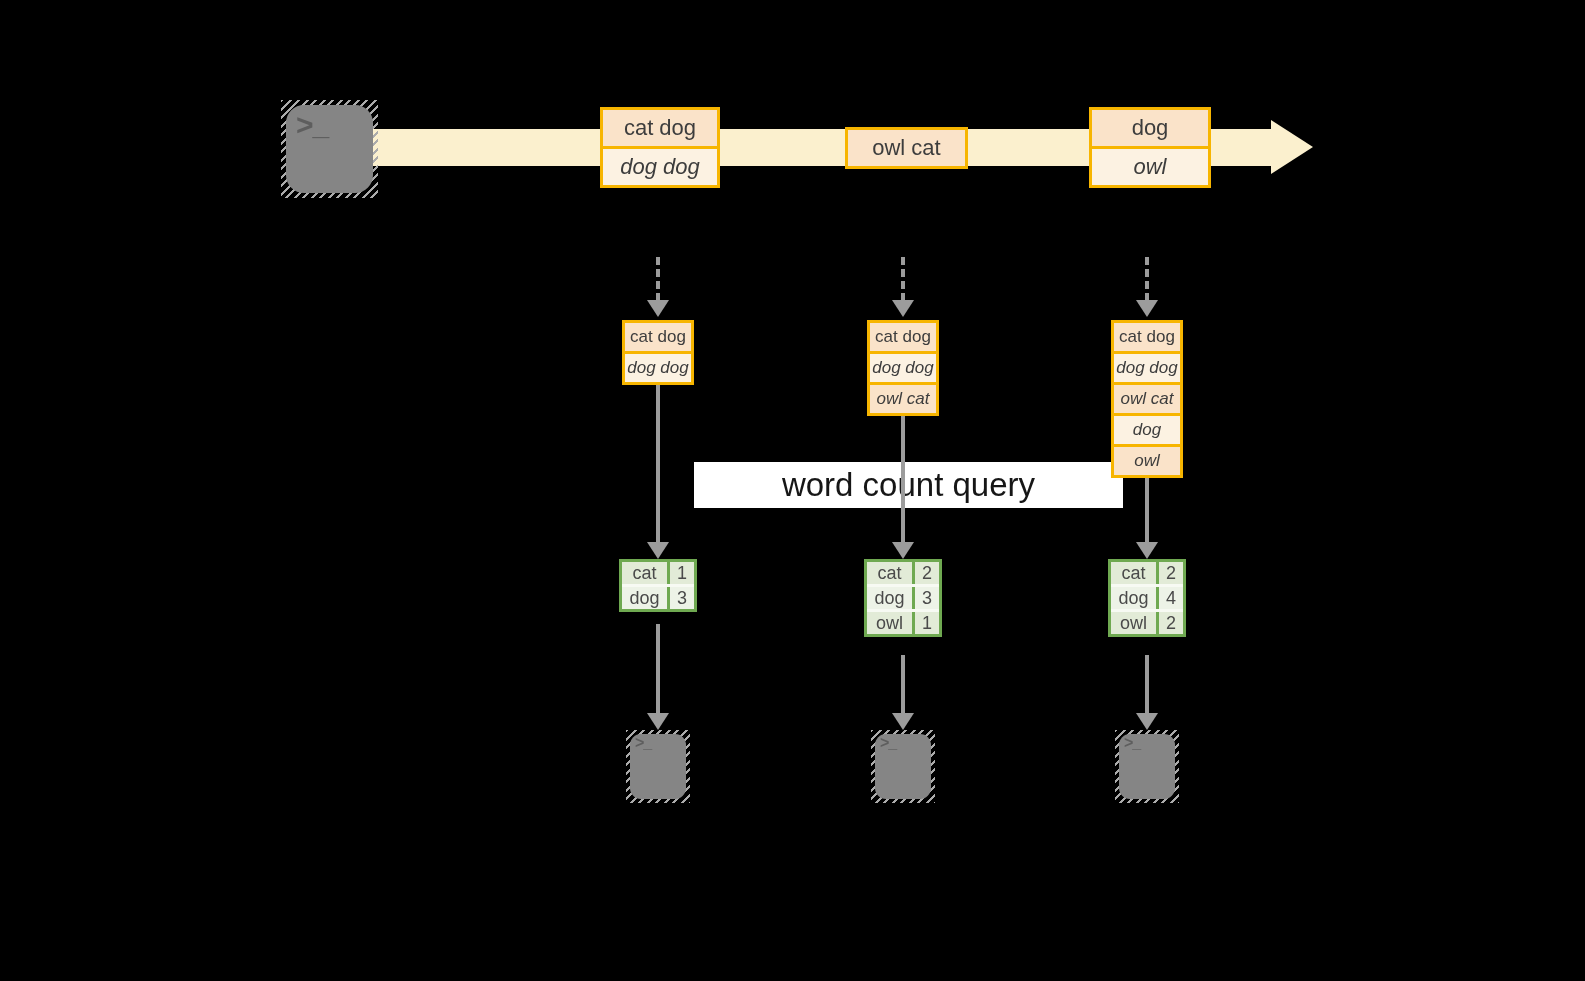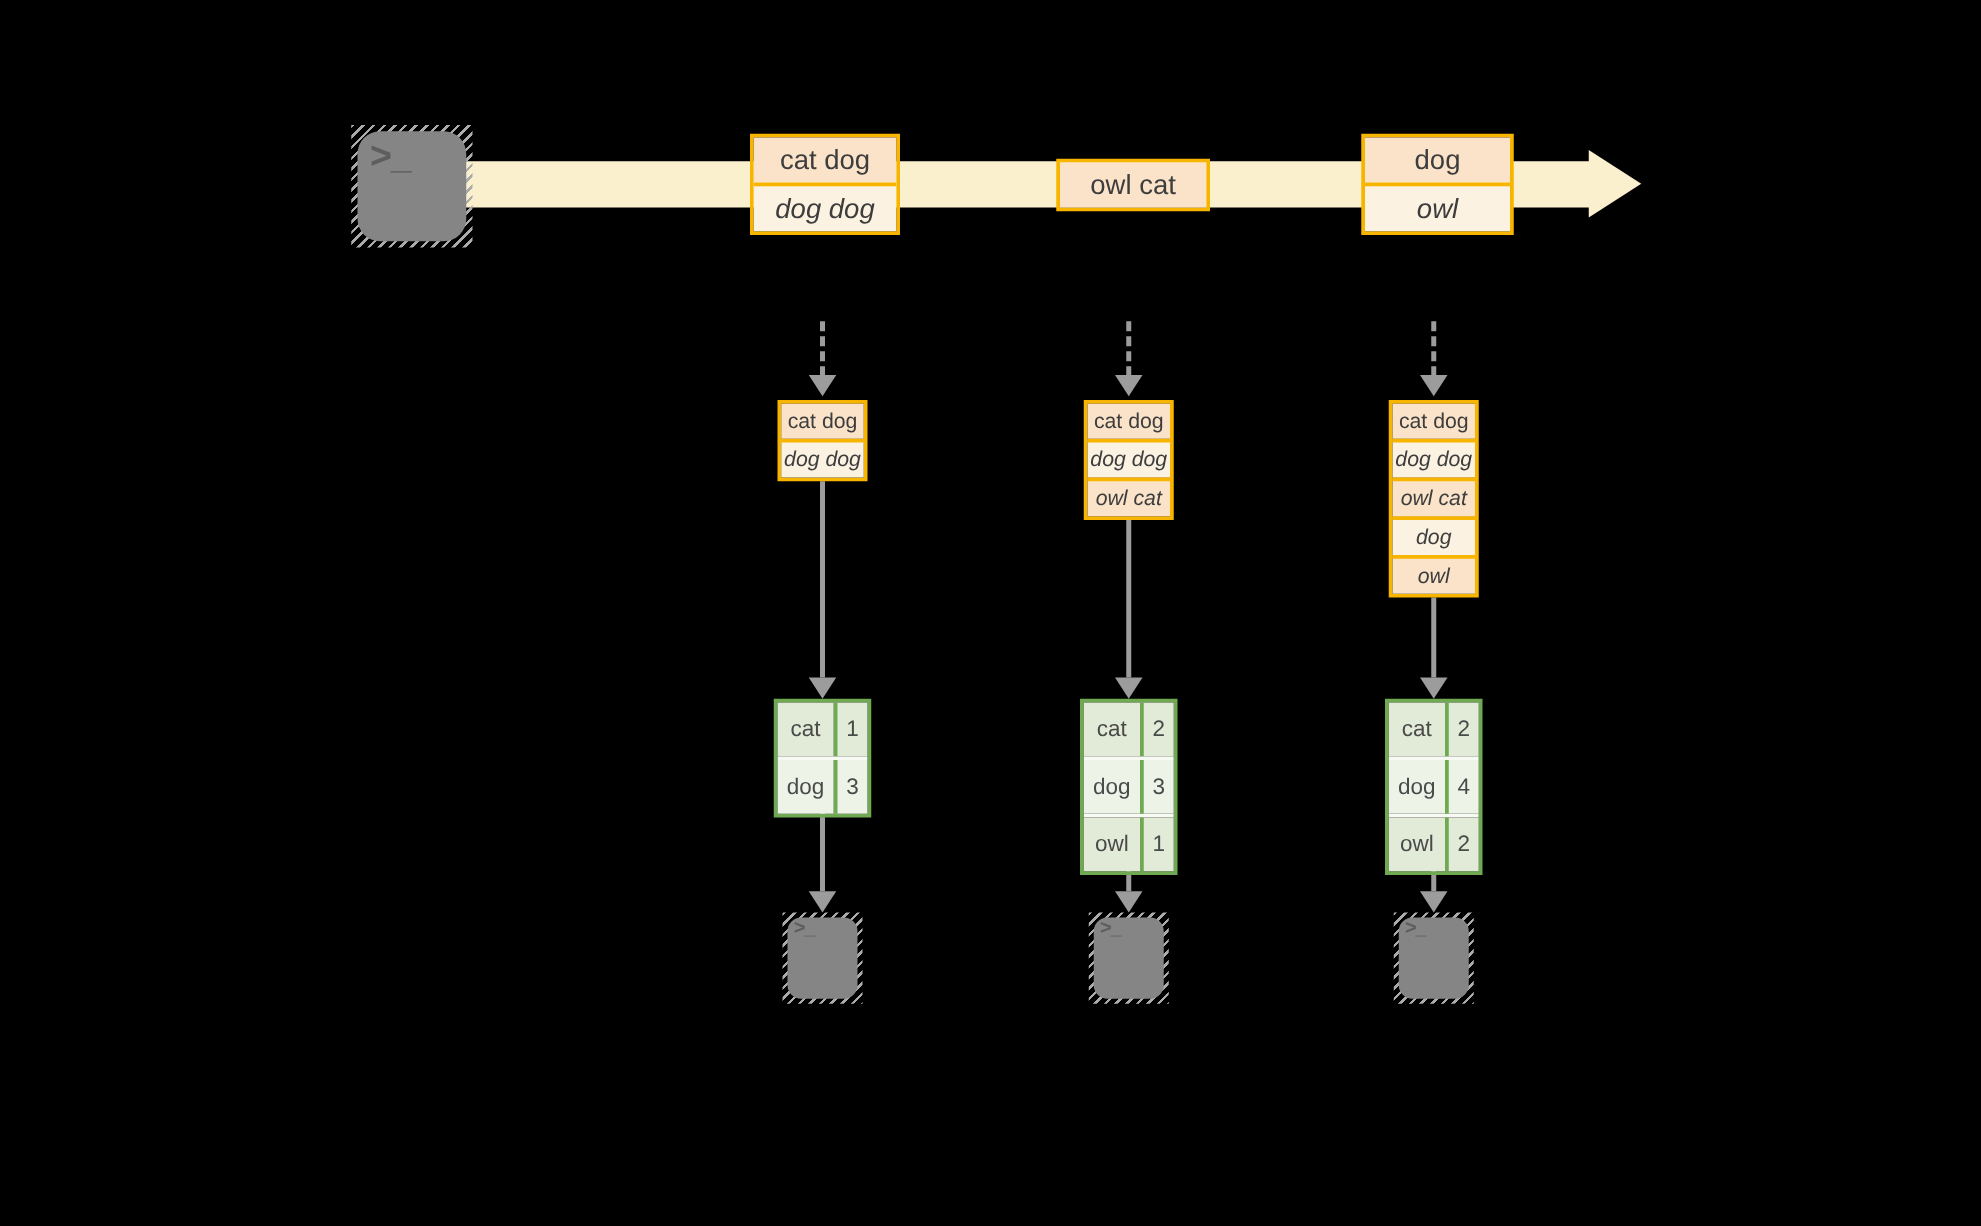--- a/index.html
+++ b/index.html
@@ -51,21 +51,21 @@
   .query {
     left:694px; top:462px; width:429px; height:46px; background:#FFFFFF; z-index:1;
     display:flex; align-items:center; justify-content:center;
     font-size:33px; color:#161616;
   }
 
   
   .gtable { border:3px solid #6FA951; z-index:3; }
   .grow { display:flex; }
   .grow + .grow { border-top:3px solid #F7FAF3; }
-  .gcell { height:43px; display:flex; align-items:center; justify-content:center; font-size:18px; color:#4A4A4A; }
+  .gcell { height:22px; display:flex; align-items:center; justify-content:center; font-size:18px; color:#4A4A4A; }
   .gword { width:45px; }
   .gnum { width:24px; border-left:3px solid #6FA951; }
   .g1 .gcell { background:#E2EBD7; }
   .g2 .gcell { background:#EDF3E7; }
 </style>
 </head>
 <body>
 
 <div class="canvas">
 
@@ -89,20 +89,23 @@
     <div class="orow srow fb">owl</div>
   </div>
 
   <div class="abs vdash" style="left:656px; top:257px; height:44px;"></div>
   <div class="abs ahead" style="left:647px; top:300px;"></div>
   <div class="abs vdash" style="left:901px; top:257px; height:44px;"></div>
   <div class="abs ahead" style="left:892px; top:300px;"></div>
   <div class="abs vdash" style="left:1145px; top:257px; height:44px;"></div>
   <div class="abs ahead" style="left:1136px; top:300px;"></div>
 
+  <div class="abs query">
+    <span>word count query</span>
+  </div>
 
   <div class="abs obox" style="left:622px; top:320px; width:66px;">
     <div class="orow krow fa">cat dog</div>
     <div class="orow krow fb">dog dog</div>
   </div>
   <div class="abs obox" style="left:867px; top:320px; width:66px;">
     <div class="orow krow fa">cat dog</div>
     <div class="orow krow fb">dog dog</div>
     <div class="orow krow fa">owl cat</div>
   </div>

